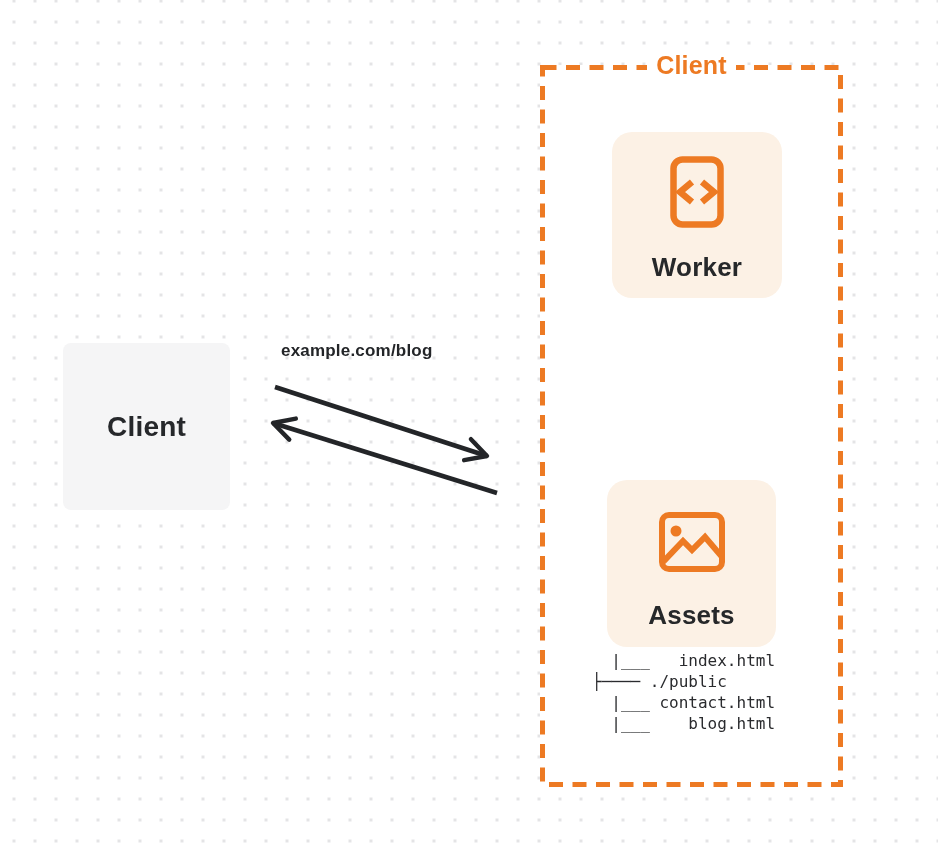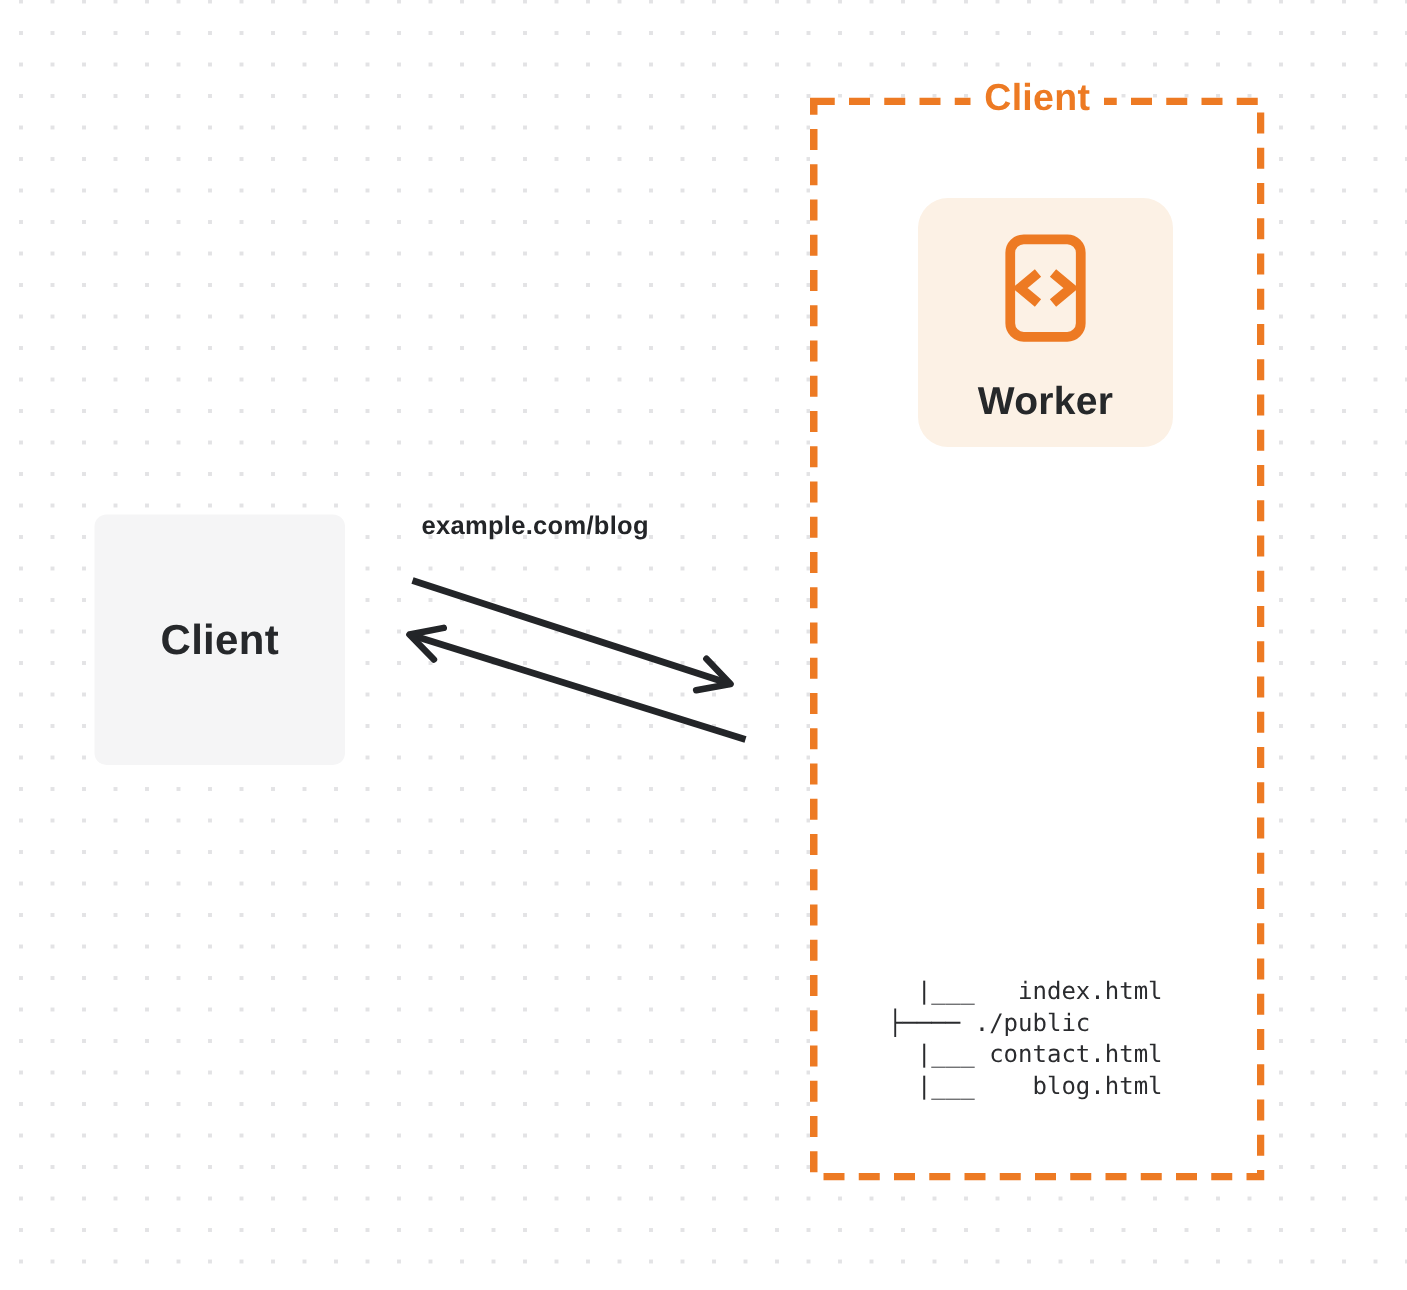--- a/index.html
+++ b/index.html
@@ -98,17 +98,32 @@
 
     <div class="card worker-card">
       <svg class="card-icon" width="54" height="72" viewBox="0 0 54 72" xmlns="http://www.w3.org/2000/svg">
         <rect x="3.5" y="3.5" width="47" height="65" rx="9" fill="none" stroke="#ED7A23" stroke-width="6.5"></rect>
         <path d="M22 26 L10 36 L22 46" fill="none" stroke="#ED7A23" stroke-width="6.5" stroke-linecap="butt" stroke-linejoin="miter"></path>
         <path d="M32 26 L44 36 L32 46" fill="none" stroke="#ED7A23" stroke-width="6.5" stroke-linecap="butt" stroke-linejoin="miter"></path>
       </svg>
       <span class="card-label">Worker</span>
     </div>
 
+    <div class="card assets-card">
+      <svg class="card-icon" width="66" height="60" viewBox="0 0 66 60" xmlns="http://www.w3.org/2000/svg">
+        <defs>
+          <clipPath id="imgclip">
+              <rect x="6" y="6" width="54" height="48" rx="4"></rect>
+            </clipPath>
+        </defs>
+        <g clip-path="url(#imgclip)">
+          <circle cx="17" cy="19" r="5.5" fill="#ED7A23"></circle>
+          <path d="M2 52 L24 29 L33 38 L46 25 L64 46" fill="none" stroke="#ED7A23" stroke-width="6" stroke-linejoin="miter"></path>
+        </g>
+        <rect x="3" y="3" width="60" height="54" rx="7" fill="none" stroke="#ED7A23" stroke-width="6"></rect>
+      </svg>
+      <span class="card-label">Assets</span>
+    </div>
 
     <pre class="file-tree"><div>  |___   index.html</div><div>├──── ./public</div><div>  |___ contact.html</div><div>  |___    blog.html</div></pre>
   </div>
 
 </div>
 
 </body></html>

